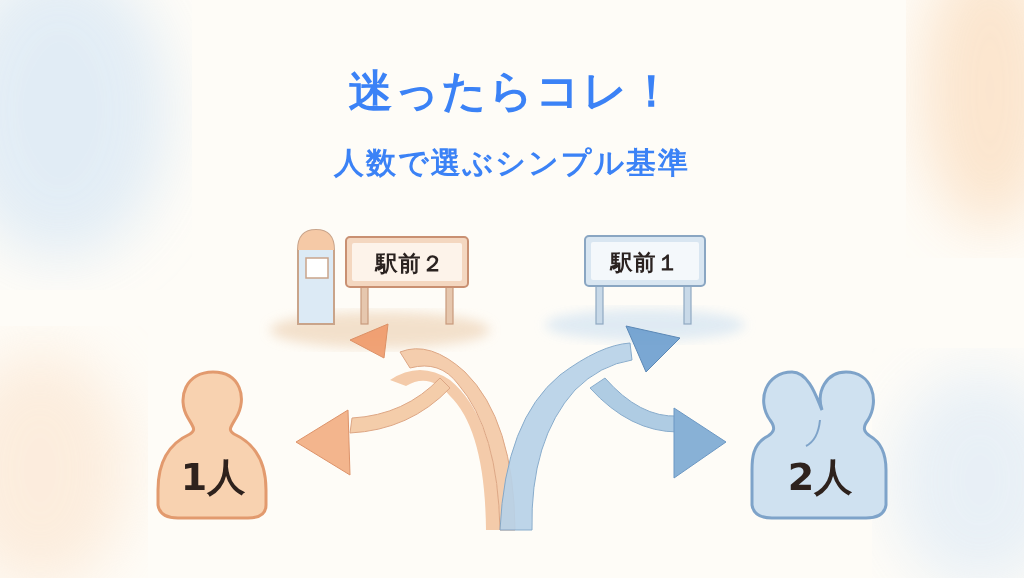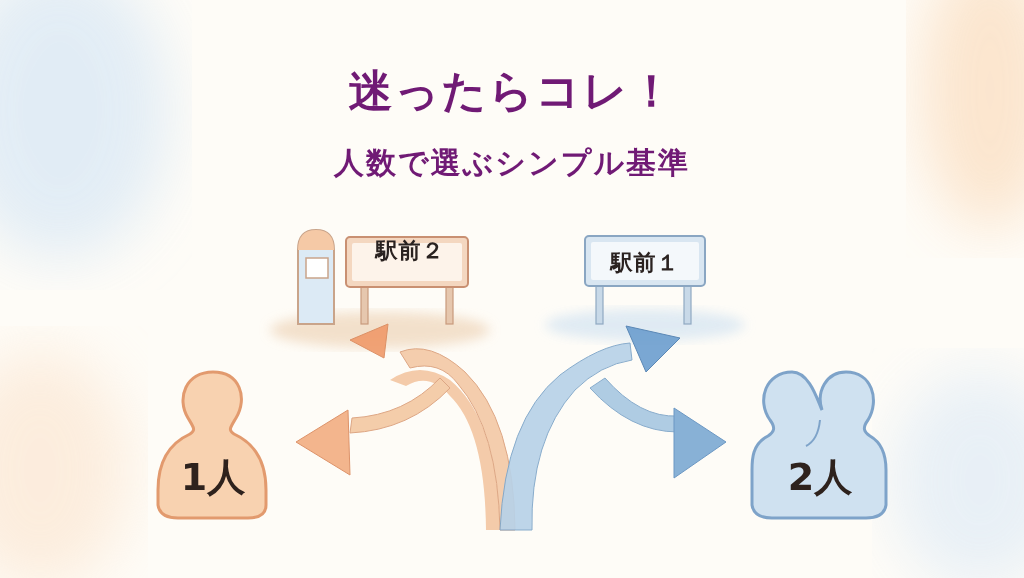--- a/index.html
+++ b/index.html
@@ -4,21 +4,21 @@
   <style>
     html, body { margin: 0; padding: 0; }
     body {
       width: 1024px; height: 578px; overflow: hidden; position: relative;
       background: #fefcf7;
       font-family: "DejaVu Sans", "Liberation Sans", sans-serif;
     }
     .bg { position: absolute; inset: 0; pointer-events: none; }
     .title {
       position: absolute; left: 0; width: 1024px; text-align: center;
-      color: #701a75; font-weight: bold; letter-spacing: 2px;
+      color: #3b82f6; font-weight: bold; letter-spacing: 2px;
       font-size: 44px; line-height: 58px;
     }
     .title.l1 { top: 62px; }
     .title.l2 { top: 134px; font-size: 30px; }
     .scene { position: absolute; inset: 0; }
     .sign-label {
       position: absolute; font-size: 22px; color: #2a2220;
       font-weight: bold; letter-spacing: 1px; text-align: center;
     }
     .person-label {
@@ -91,17 +91,17 @@
   <g>
     <path d="M213 372 C186 372 176 398 188 418 C194 428 196 430 190 434 C168 444 158 462 158 490 L158 505 Q160 518 178 518 L248 518 Q266 518 266 505 L266 490 C266 462 256 444 234 434 C228 430 230 428 236 418 C248 398 240 372 213 372 Z" fill="#f8d2b0" stroke="#e29a6e" stroke-width="3"></path>
   </g>
 
   <g>
     <path d="M792 372 C766 372 756 400 770 420 C776 428 774 432 768 436 C752 444 752 460 752 470 L752 505 Q754 518 772 518 L866 518 Q884 518 886 505 L886 470 C886 460 884 444 870 436 C864 432 862 428 868 420 C880 400 872 372 846 372 C826 372 816 392 822 410 C818 402 810 372 792 372 Z" fill="#cfe1f0" stroke="#7ea3c9" stroke-width="3"></path>
     <path d="M806 446 Q818 440 820 420" stroke="#7ea3c9" stroke-width="2" fill="none"></path>
   </g>
 </svg>
 
-<div class="sign-label" style="left:352px;top:236px;width:116px;">駅前２</div>
+<div class="sign-label" style="left:352px;top:249px;width:116px;">駅前２</div>
 <div class="sign-label" style="left:591px;top:248px;width:108px;">駅前１</div>
 
 <div class="person-label" style="left:158px;top:452px;width:110px;">1人</div>
 <div class="person-label" style="left:752px;top:452px;width:136px;">2人</div>
 
 </body></html>

